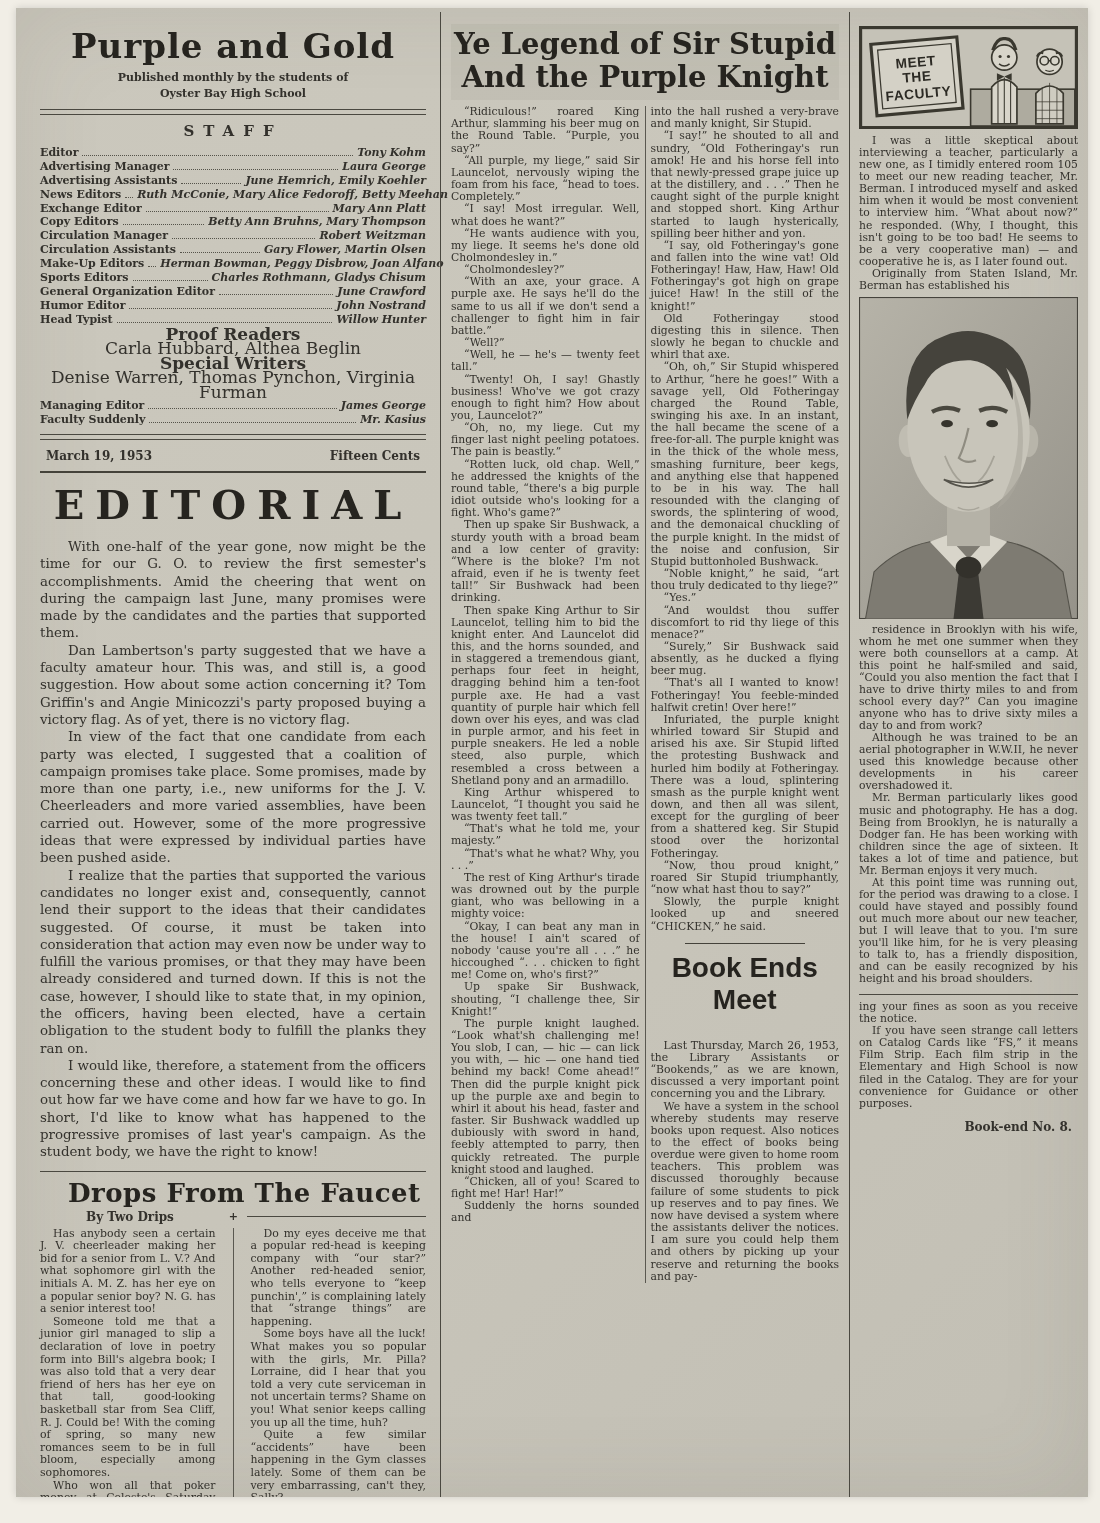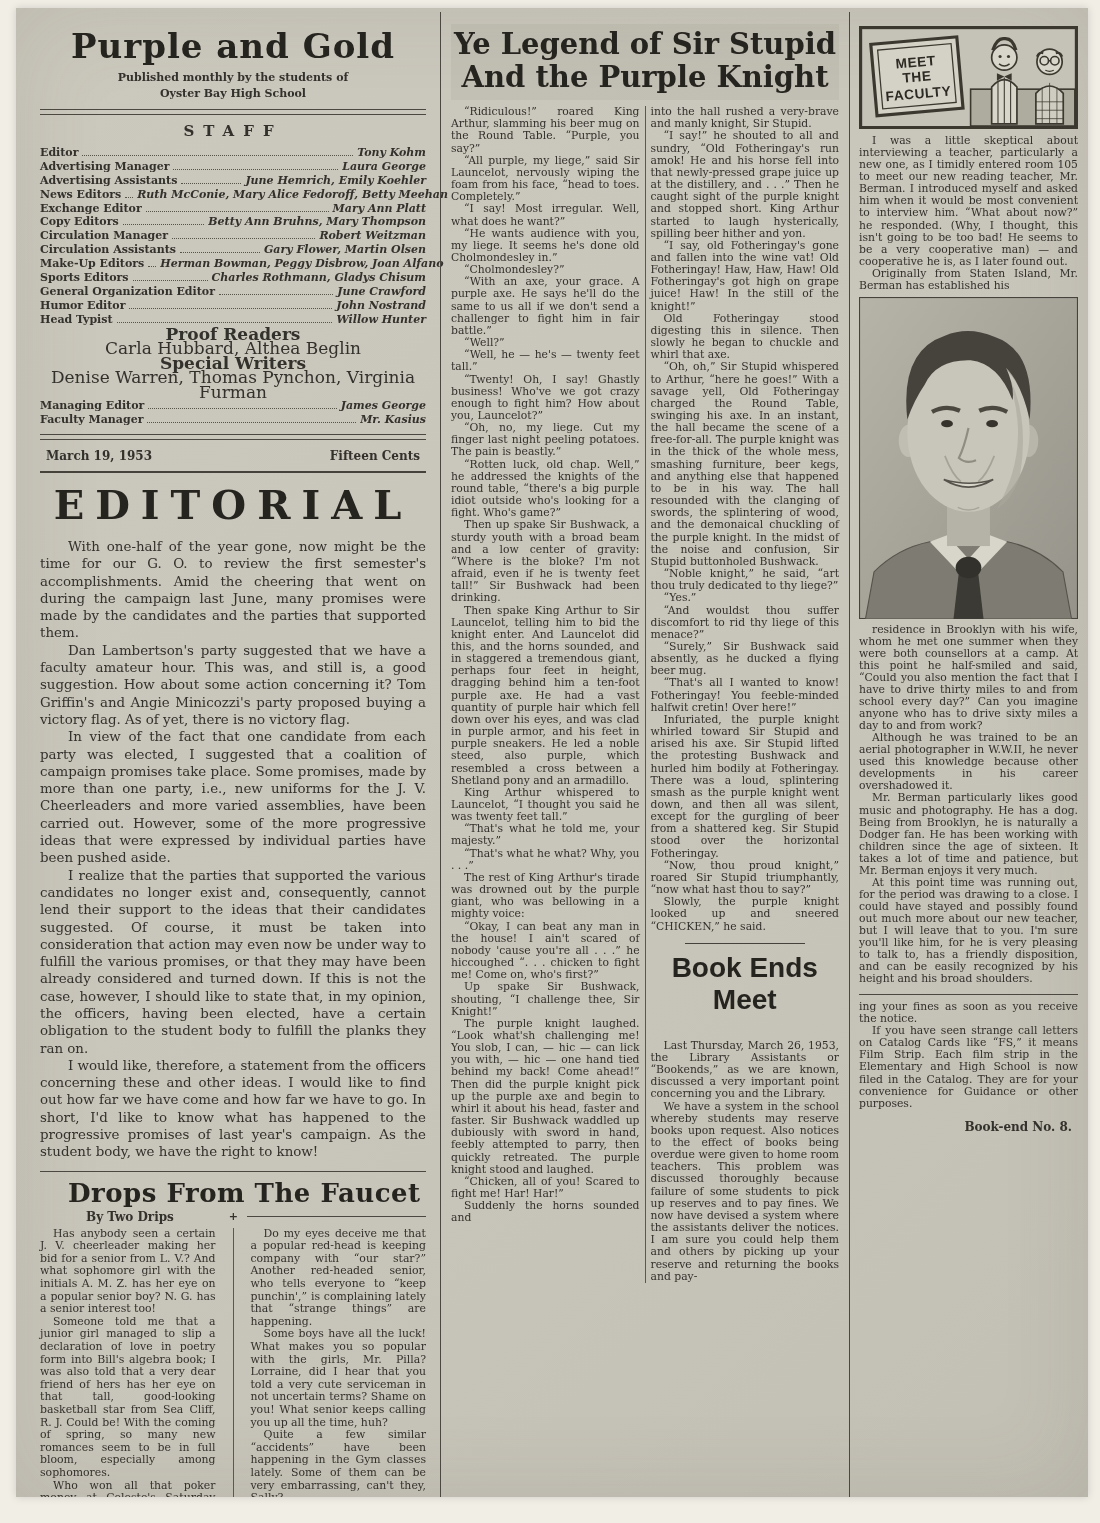--- a/index.html
+++ b/index.html
@@ -164,21 +164,21 @@
     <div class="staff-center">Carla Hubbard, Althea Beglin</div>
     <div class="staff-center bold">Special Writers</div>
     <div class="staff-center">Denise Warren, Thomas Pynchon, Virginia Furman</div>
     <div>
         <div class="staff-row">
         <span class="role">Managing Editor</span>
         <span class="dots"></span>
         <span class="names">James George</span>
       </div>
         <div class="staff-row">
-        <span class="role">Faculty Manager</span>
+        <span class="role">Faculty Suddenly</span>
         <span class="dots"></span>
         <span class="names">Mr. Kasius</span>
       </div>
       </div>
 
     <div class="rule-double"></div>
     <div class="dateline">
       <span>March 19, 1953</span>
       <span>Fifteen Cents</span>
     </div>

